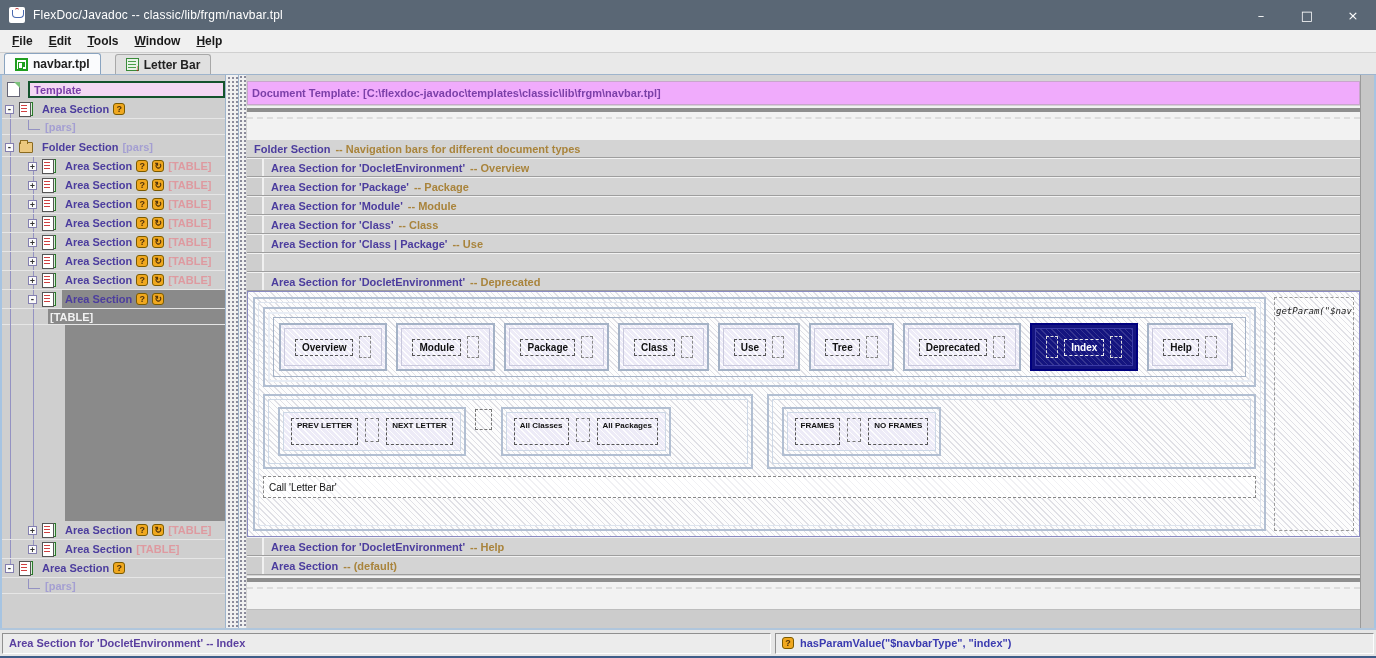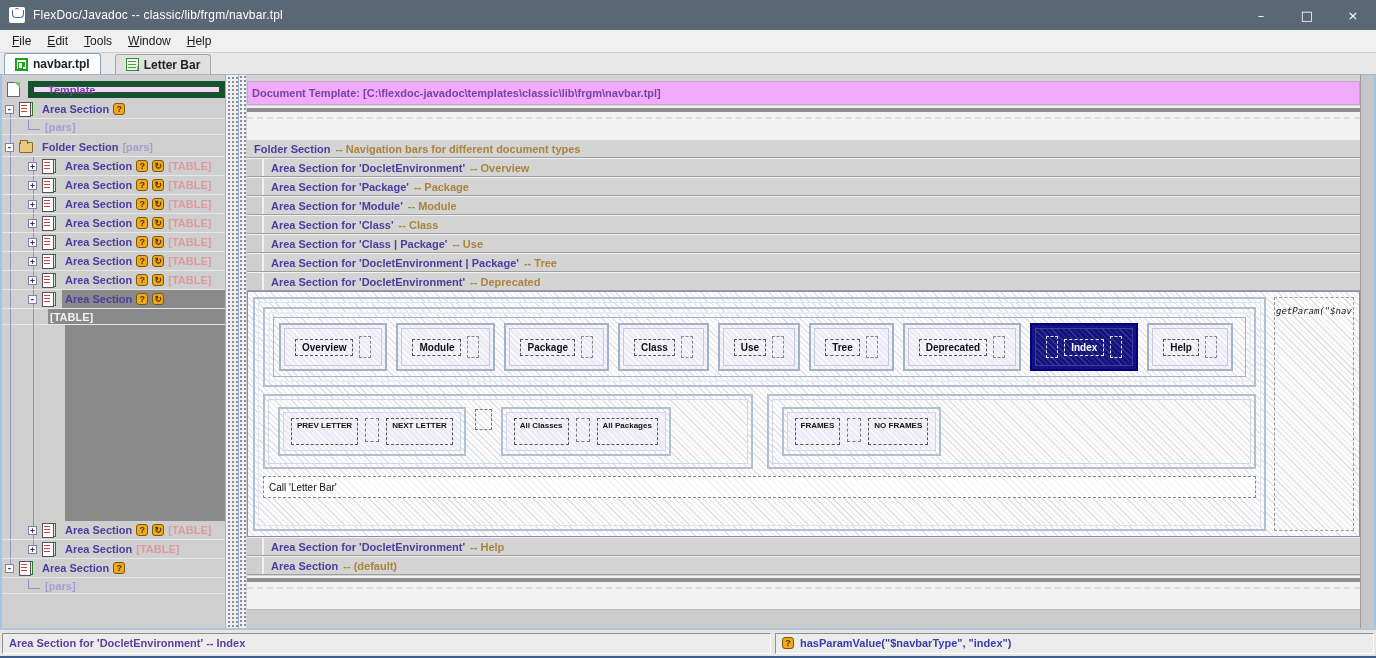--- a/index.html
+++ b/index.html
@@ -11,21 +11,21 @@
   .titlebar{height:30px;background:#5a6775;display:flex;align-items:center;color:#fff;flex:none}
   .java-icon{width:16px;height:16px;background:#fff;border-radius:2px;margin:0 8px 0 9px;position:relative;flex:none}
   .java-icon::before{content:"";position:absolute;left:3px;top:3px;width:10px;height:7px;border:1.5px solid #4a6ab0;border-top:none;border-radius:0 0 4px 4px}
   .java-icon::after{content:"";position:absolute;left:6px;top:1px;width:4px;height:3px;border-top:1.5px solid #c03030;border-radius:50%}
   .title-text{font-size:12px;letter-spacing:.2px}
   .win-controls{margin-left:auto;display:flex;height:100%}
   .win-btn{width:46px;height:100%;display:flex;align-items:center;justify-content:center;font-size:13px;color:#fff;font-family:"DejaVu Sans",sans-serif}
 
   
   .menubar{height:23px;background:#f0f0f0;border-bottom:1px solid #d0d0d0;display:flex;align-items:center;padding-left:4px;flex:none}
-  .menu-item{display:inline-block;font-size:12px;font-weight:normal;color:#1a1a1a;padding:2px 8px}
+  .menu-item{display:inline-block;font-size:12px;font-weight:bold;color:#1a1a1a;padding:2px 8px}
   .menu-item::first-letter{text-decoration:underline}
 
   
   .tabbar{height:22px;background:#e9e9e9;display:flex;align-items:flex-end;padding-left:4px;flex:none;border-bottom:1px solid #9eb4cc}
   .tab{display:flex;align-items:center;gap:5px;height:20px;padding:0 10px;font-size:12px;font-weight:bold;color:#222;
        border:1px solid #a8a8a8;border-bottom:none;border-radius:3px 3px 0 0;background:#e0e0e0;margin-right:14px}
   .tab.active{background:#fafbfd;border-color:#8aa4c0;height:21px}
   .tpl-tab-icon{width:13px;height:13px;border:2px solid #1f9e1f;background:#fff;position:relative;flex:none}
   .tpl-tab-icon::before{content:"";position:absolute;left:1px;top:2px;width:3px;height:5px;border:1px solid #1f9e1f}
   .tpl-tab-icon::after{content:"";position:absolute;right:1px;top:2px;width:3px;height:5px;background:#1f9e1f}
@@ -36,21 +36,21 @@
   
   .content{flex:1;display:flex;border-left:2px solid #a6c4e2;border-right:2px solid #a6c4e2;background:#d4d4d4;min-height:0}
 
   
   .tree{width:224px;flex:none;background:#cfcfcf;position:relative;padding-top:6px;overflow:hidden;border-right:1px solid #9eb4cc}
   .vline{position:absolute;width:0;border-left:1px solid #9492c2}
   .trow{display:flex;align-items:center;height:19px;border-bottom:1px solid #e6e6e6;position:relative}
   .theader{height:17px;border-bottom:none;margin-bottom:2px}
   .tpl-icon{width:13px;height:15px;background:#fff;border:1px solid #667;margin:0 8px 0 5px;position:relative;flex:none}
   .tpl-icon::after{content:"";position:absolute;right:-1px;top:-1px;border-style:solid;border-width:0 6px 6px 0;border-color:transparent #7ac07a transparent transparent}
-  .theader-cell{flex:1;align-self:stretch;background:#f3d8f3;border:6px solid #14532d;display:flex;align-items:center;padding-left:14px;
+  .theader-cell{flex:1;align-self:stretch;background:#f3d8f3;border:2px solid #14532d;display:flex;align-items:center;padding-left:4px;
       font-size:11px;font-weight:bold;color:#7b3fa8}
   .lvl1{padding-left:3px}
   .lvl2{padding-left:26px}
   .exp{width:9px;height:9px;flex:none;background:#fafafa;border:1px solid #8480b0;color:#333;
       font:bold 8px/7px "DejaVu Sans Mono",monospace;text-align:center;margin-right:5px}
   .doc-icon{position:relative;width:14px;height:15px;flex:none;margin-right:6px}
   .doc-icon::before{content:"";position:absolute;right:0;top:0;width:9px;height:12px;background:#d8f0d8;border:1px solid #2a7a2a}
   .doc-icon::after{content:"";position:absolute;left:0;bottom:0;width:10px;height:13px;background:#fff;border:1px solid #555;
       background-image:repeating-linear-gradient(#d04040 0 1px,transparent 1px 3px);background-size:6px 9px;background-position:1px 2px;background-repeat:no-repeat}
   .folder-icon{width:14px;height:11px;flex:none;margin-right:6px;background:#ecc87e;border:1px solid #8a6a20;border-radius:1px;position:relative}
@@ -366,24 +366,20 @@
       </div>
       <div class="mrow">
         <span class="indent"></span>
         <span class="mtext">
             <span class="mtitle">Area Section for 'Class | Package'</span>
           <span class="mannot">-- Use</span>
           </span>
       </div>
       <div class="mrow">
         <span class="indent"></span>
-        <span class="mtext">
-            <span class="mtitle">Area Section for 'DocletEnvironment | Package'</span>
-          <span class="mannot">-- Tree</span>
-          </span>
       </div>
       <div class="mrow">
         <span class="indent"></span>
         <span class="mtext">
             <span class="mtitle">Area Section for 'DocletEnvironment'</span>
           <span class="mannot">-- Deprecated</span>
           </span>
       </div>
 
       <div class="design hatch">

